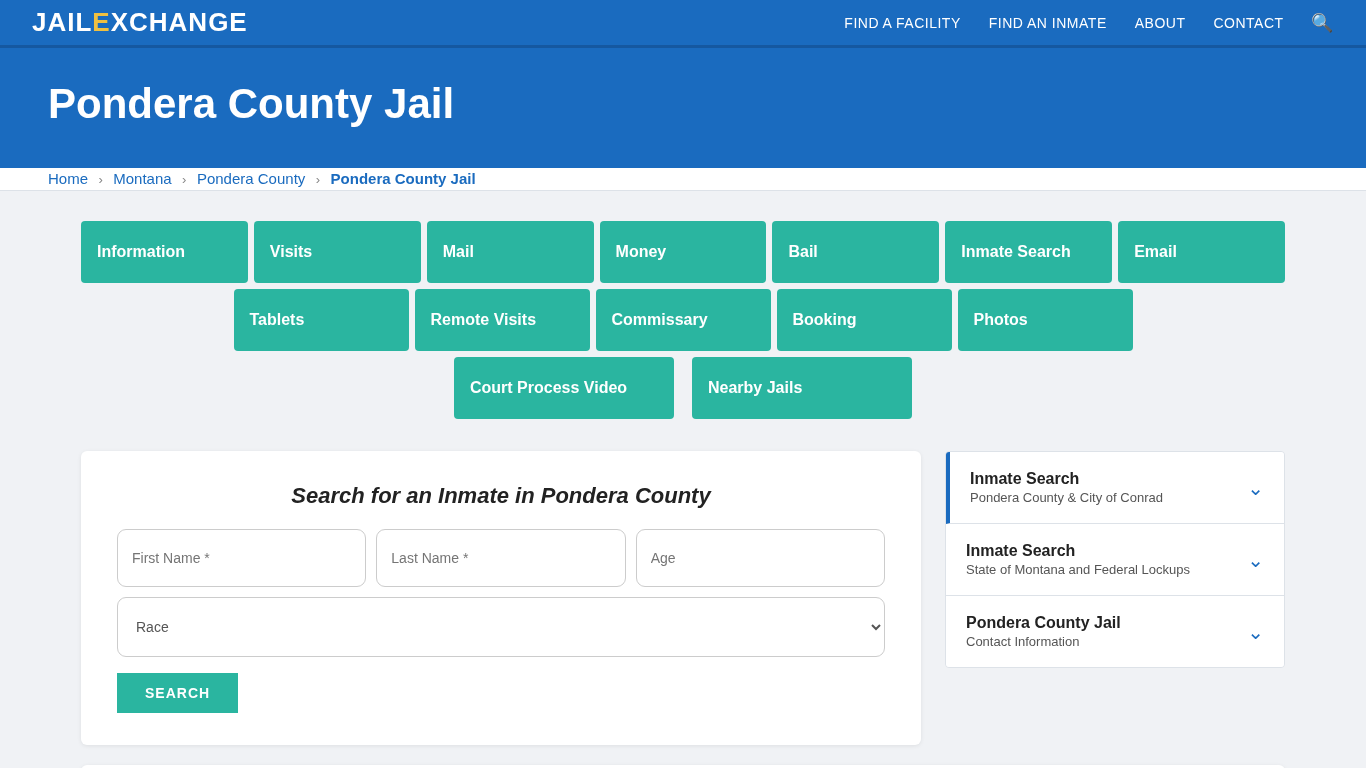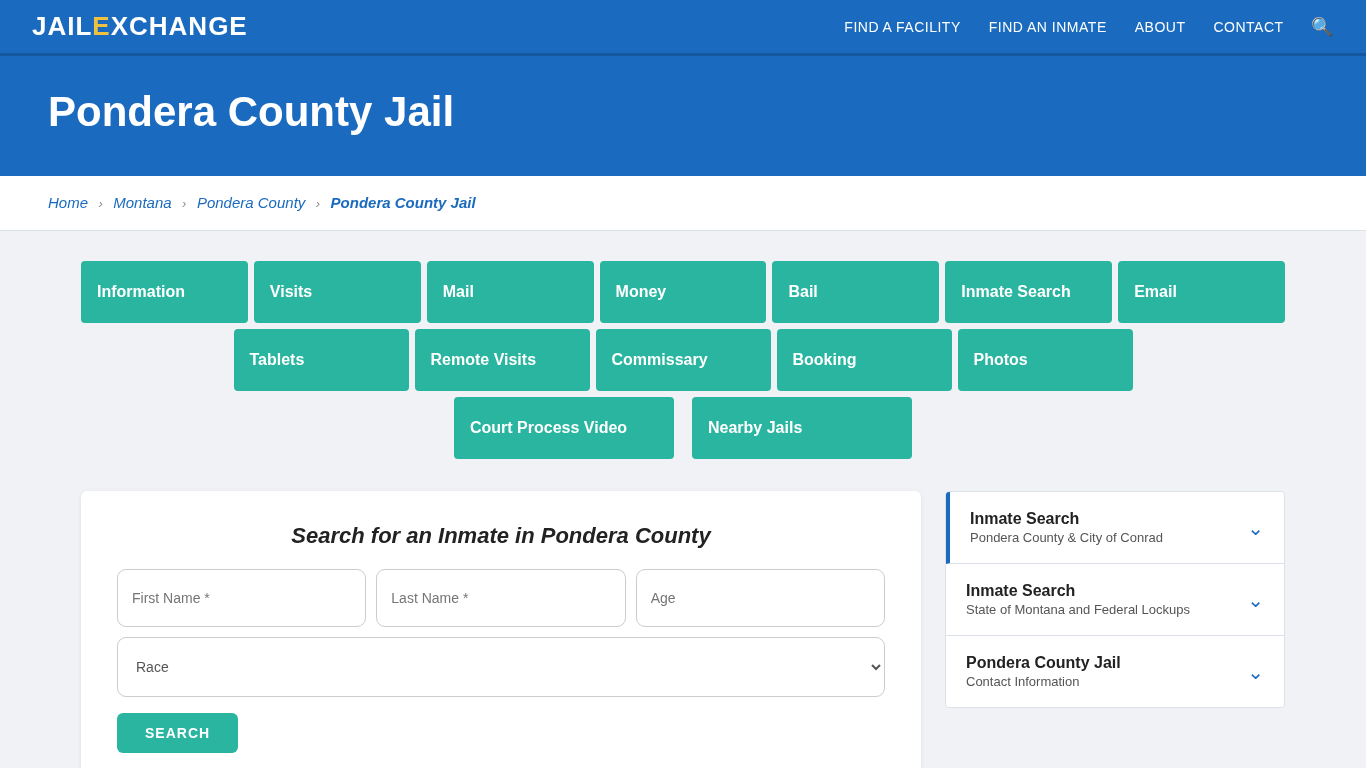--- a/index.html
+++ b/index.html
@@ -5,21 +5,21 @@
     * { box-sizing: border-box; margin: 0; padding: 0; }
     body { font-family: Arial, sans-serif; background: #f0f2f5; color: #333; }
 
     
     .navbar {
       background: #1a6bbf;
       display: flex;
       align-items: center;
       justify-content: space-between;
       padding: 0 32px;
-      height: 56px;
+      height: 48px;
       border-bottom: 3px solid #1558a0;
     }
     .navbar-logo {
       font-size: 26px;
       font-weight: 900;
       color: #fff;
       letter-spacing: 1px;
     }
     .navbar-logo span.ex {
       color: #f0c040;
@@ -50,23 +50,22 @@
     }
     .hero h1 {
       color: #fff;
       font-size: 42px;
       font-weight: 900;
     }
 
     
     .breadcrumb-bar {
       background: #fff;
-      padding: 18px 48px;
+      padding: 2px 48px;
       border-bottom: 1px solid #dde2e8;
-      font-style: italic;
     }
     .breadcrumb-bar span, .breadcrumb-bar a {
       font-size: 15px;
       color: #1a6bbf;
       text-decoration: none;
       cursor: pointer;
     }
     .breadcrumb-bar .sep {
       color: #888;
       margin: 0 6px;
@@ -146,21 +145,21 @@
       padding: 20px 14px;
       font-size: 14px;
       flex: 1 1 120px;
       color: #555;
       background: #fff;
     }
     .search-btn {
       background: #2ab5a0;
       color: #fff;
       border: none;
-      border-radius: 6px;
+      border-radius: 0;
       padding: 12px 28px;
       font-size: 14px;
       font-weight: 700;
       letter-spacing: 1px;
       cursor: pointer;
     }
 
     
     .sidebar-cards {
       display: flex;

